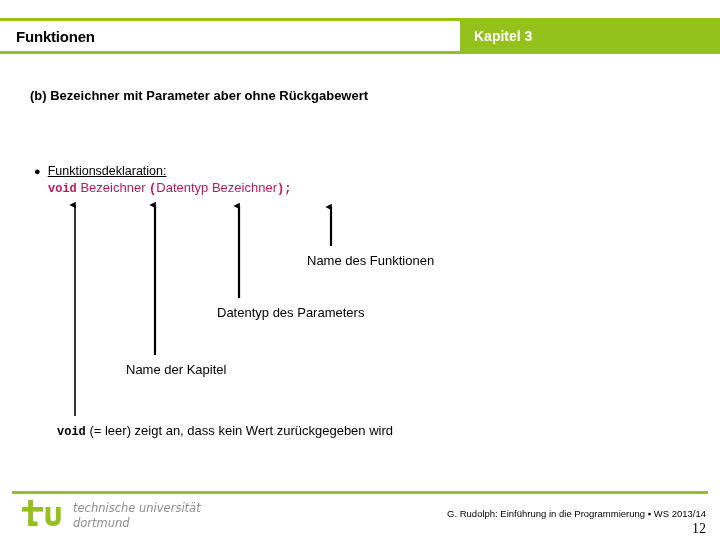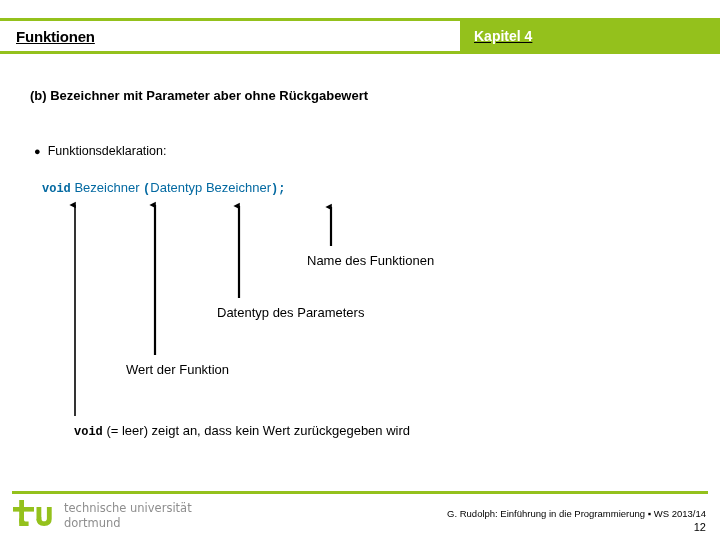--- a/index.html
+++ b/index.html
@@ -18,21 +18,20 @@
   
   .slide-header {
     position: absolute;
     left: 0;
     top: 18px;
     width: 720px;
     height: 36px;
     background: #94c11c;
     display: flex;
     align-items: stretch;
-    text-decoration: underline;
   }
   .header-title-box {
     width: 460px;
     background: #ffffff;
     margin: 3px 0 3px 0;
     display: flex;
     align-items: center;
     padding-left: 16px;
     box-sizing: border-box;
   }
@@ -72,28 +71,30 @@
     color: #000000;
     display: flex;
     align-items: baseline;
   }
   .bullet-dot {
     font-size: 11px;
     margin-right: 7px;
     line-height: 1;
   }
   .bullet-text {
+    text-decoration: underline;
+    margin-top: 20px;
   }
 
   .code-line {
     position: absolute;
-    left: 42px;
+    left: 48px;
     top: 180px;
     font-size: 13px;
-    color: #0369a1;
+    color: #be185d;
     white-space: pre;
   }
   .mono {
     font-family: "Liberation Mono", "DejaVu Sans Mono", monospace;
     font-weight: bold;
     font-size: 12px;
   }
   .sans {
     font-family: "Liberation Sans", sans-serif;
     font-size: 13px;
@@ -115,42 +116,43 @@
     font-size: 13px;
     color: #000000;
     white-space: nowrap;
   }
   .callout-1 { left: 307px; top: 253px; }
   .callout-2 { left: 217px; top: 305px; }
   .callout-3 { left: 126px; top: 362px; }
 
   .note-line {
     position: absolute;
-    left: 74px;
+    left: 57px;
     top: 423px;
     font-size: 13px;
     color: #000000;
     white-space: pre;
   }
 
   
   .footer-rule {
     position: absolute;
     left: 12px;
     top: 491px;
     width: 696px;
     height: 3px;
     background: #94c11c;
   }
   .logo {
     position: absolute;
-    left: 13px;
+    left: 22px;
     top: 500px;
     display: flex;
     align-items: center;
+    font-style: italic;
   }
   .logo-mark {
     width: 44px;
     height: 31px;
     margin-right: 7px;
     flex: none;
   }
   .logo-text {
     font-size: 11.5px;
     color: #8e8e8e;
@@ -163,34 +165,35 @@
     top: 508px;
     font-size: 9.5px;
     color: #000000;
     text-align: left;
     white-space: nowrap;
   }
   .footer-page {
     position: absolute;
     right: 14px;
     top: 521px;
-    font-size: 11px;
+    font-size: 14px;
     color: #000000;
     text-align: right;
+    font-family: Liberation Serif, serif;
   }
 </style>
 </head>
 <body>
 
 <div class="slide-header">
   <div class="header-title-box">
     <span class="header-title">Funktionen</span>
   </div>
   <div class="header-chapter-box">
-    <span class="header-chapter">Kapitel 4</span>
+    <span class="header-chapter">Kapitel 3</span>
   </div>
 </div>
 
 <div class="subtitle">(b) Bezeichner mit Parameter aber ohne Rückgabewert</div>
 
 <div class="bullet-line">
   <span class="bullet-dot">●</span>
   <span class="bullet-text">Funktionsdeklaration:</span>
 </div>
 
@@ -203,21 +206,21 @@
     </marker>
   </defs>
   <line x1="75" y1="416" x2="75" y2="205" stroke="#000000" stroke-width="1.6" marker-end="url(#ah)"></line>
   <line x1="155" y1="355" x2="155" y2="205" stroke="#000000" stroke-width="2.2" marker-end="url(#ah)"></line>
   <line x1="239" y1="298" x2="239" y2="206" stroke="#000000" stroke-width="2.2" marker-end="url(#ah)"></line>
   <line x1="331" y1="246" x2="331" y2="207" stroke="#000000" stroke-width="2.2" marker-end="url(#ah)"></line>
 </svg>
 
 <div class="callout callout-1">Name des Funktionen</div>
 <div class="callout callout-2">Datentyp des Parameters</div>
-<div class="callout callout-3">Wert der Funktion</div>
+<div class="callout callout-3">Name der Kapitel</div>
 
 <div class="note-line"><span class="mono">void</span><span class="sans"> (= leer) zeigt an, dass kein Wert zurückgegeben wird</span></div>
 
 <div class="footer-rule"></div>
 
 <div class="logo">
   <svg class="logo-mark" viewBox="0 0 44 31">
     <rect x="0" y="7" width="21" height="4.6" fill="#94c11c"></rect>
     <rect x="6.2" y="0" width="4.8" height="26" fill="#94c11c"></rect>
     <path d="M6.2 21 q0 5 5.4 5 h4.0 v-4.6 h-3.2 q-1.4 0 -1.4 -1.6 v-1.2 h-4.8 z" fill="#94c11c"></path>

